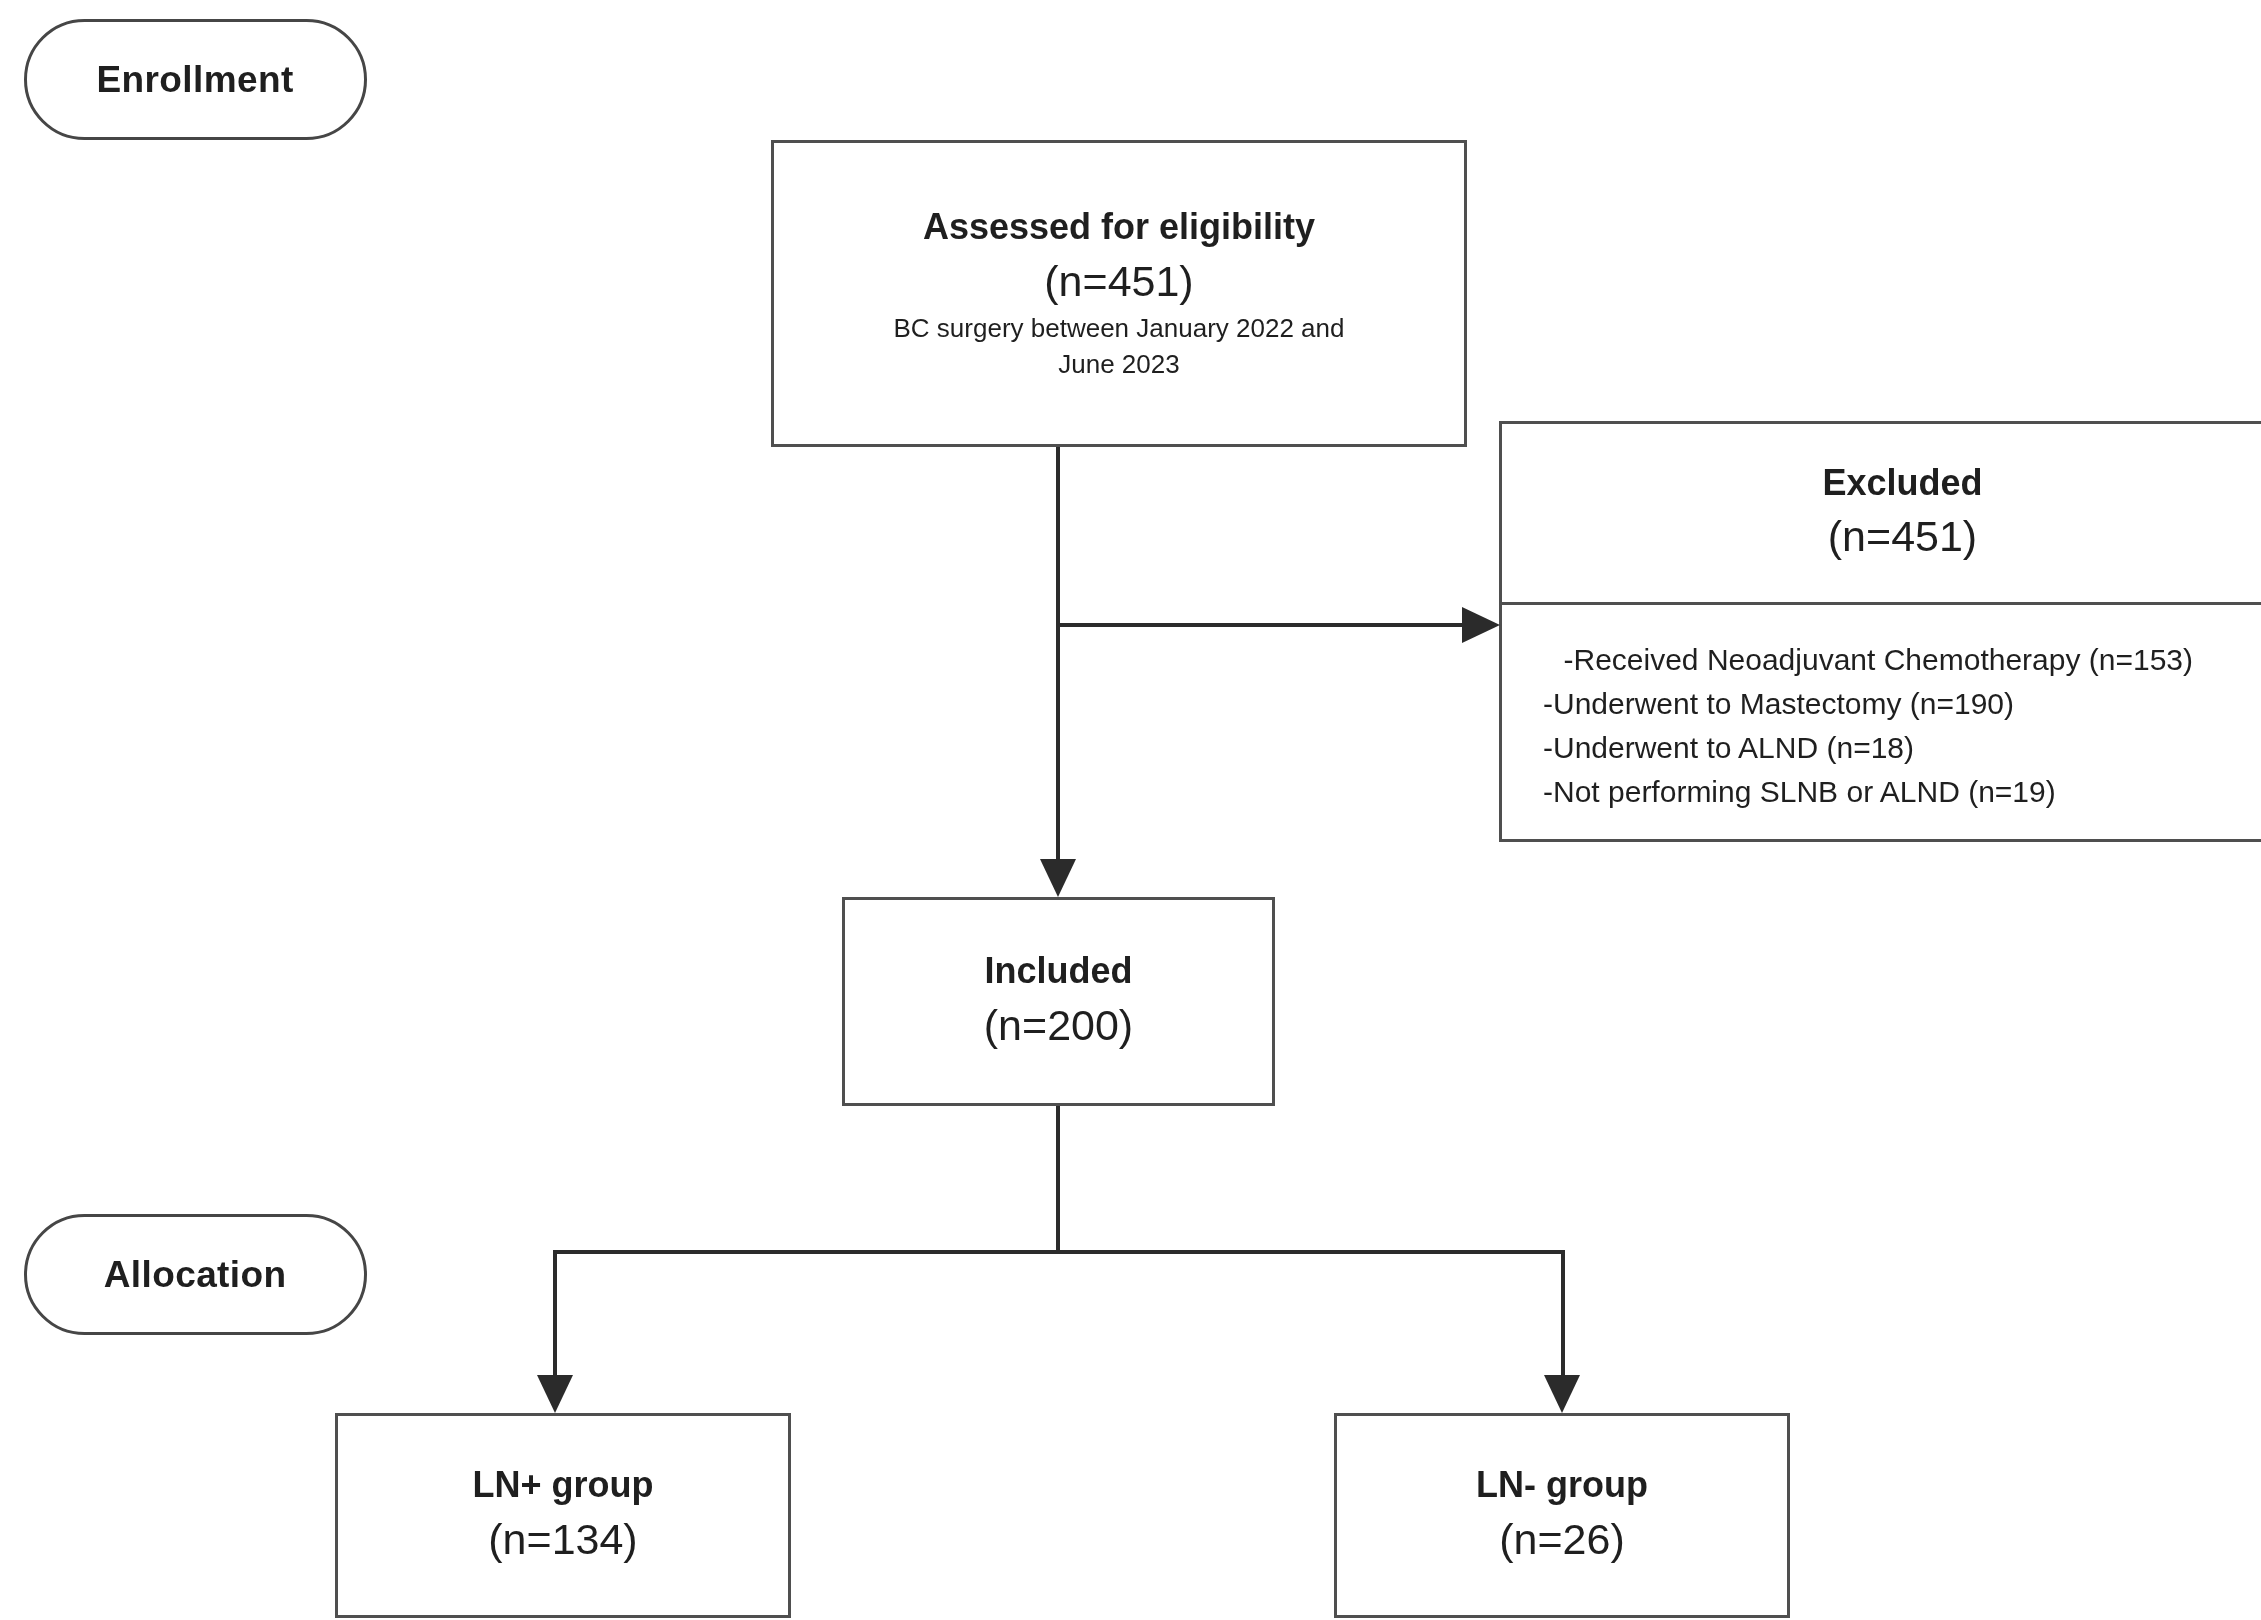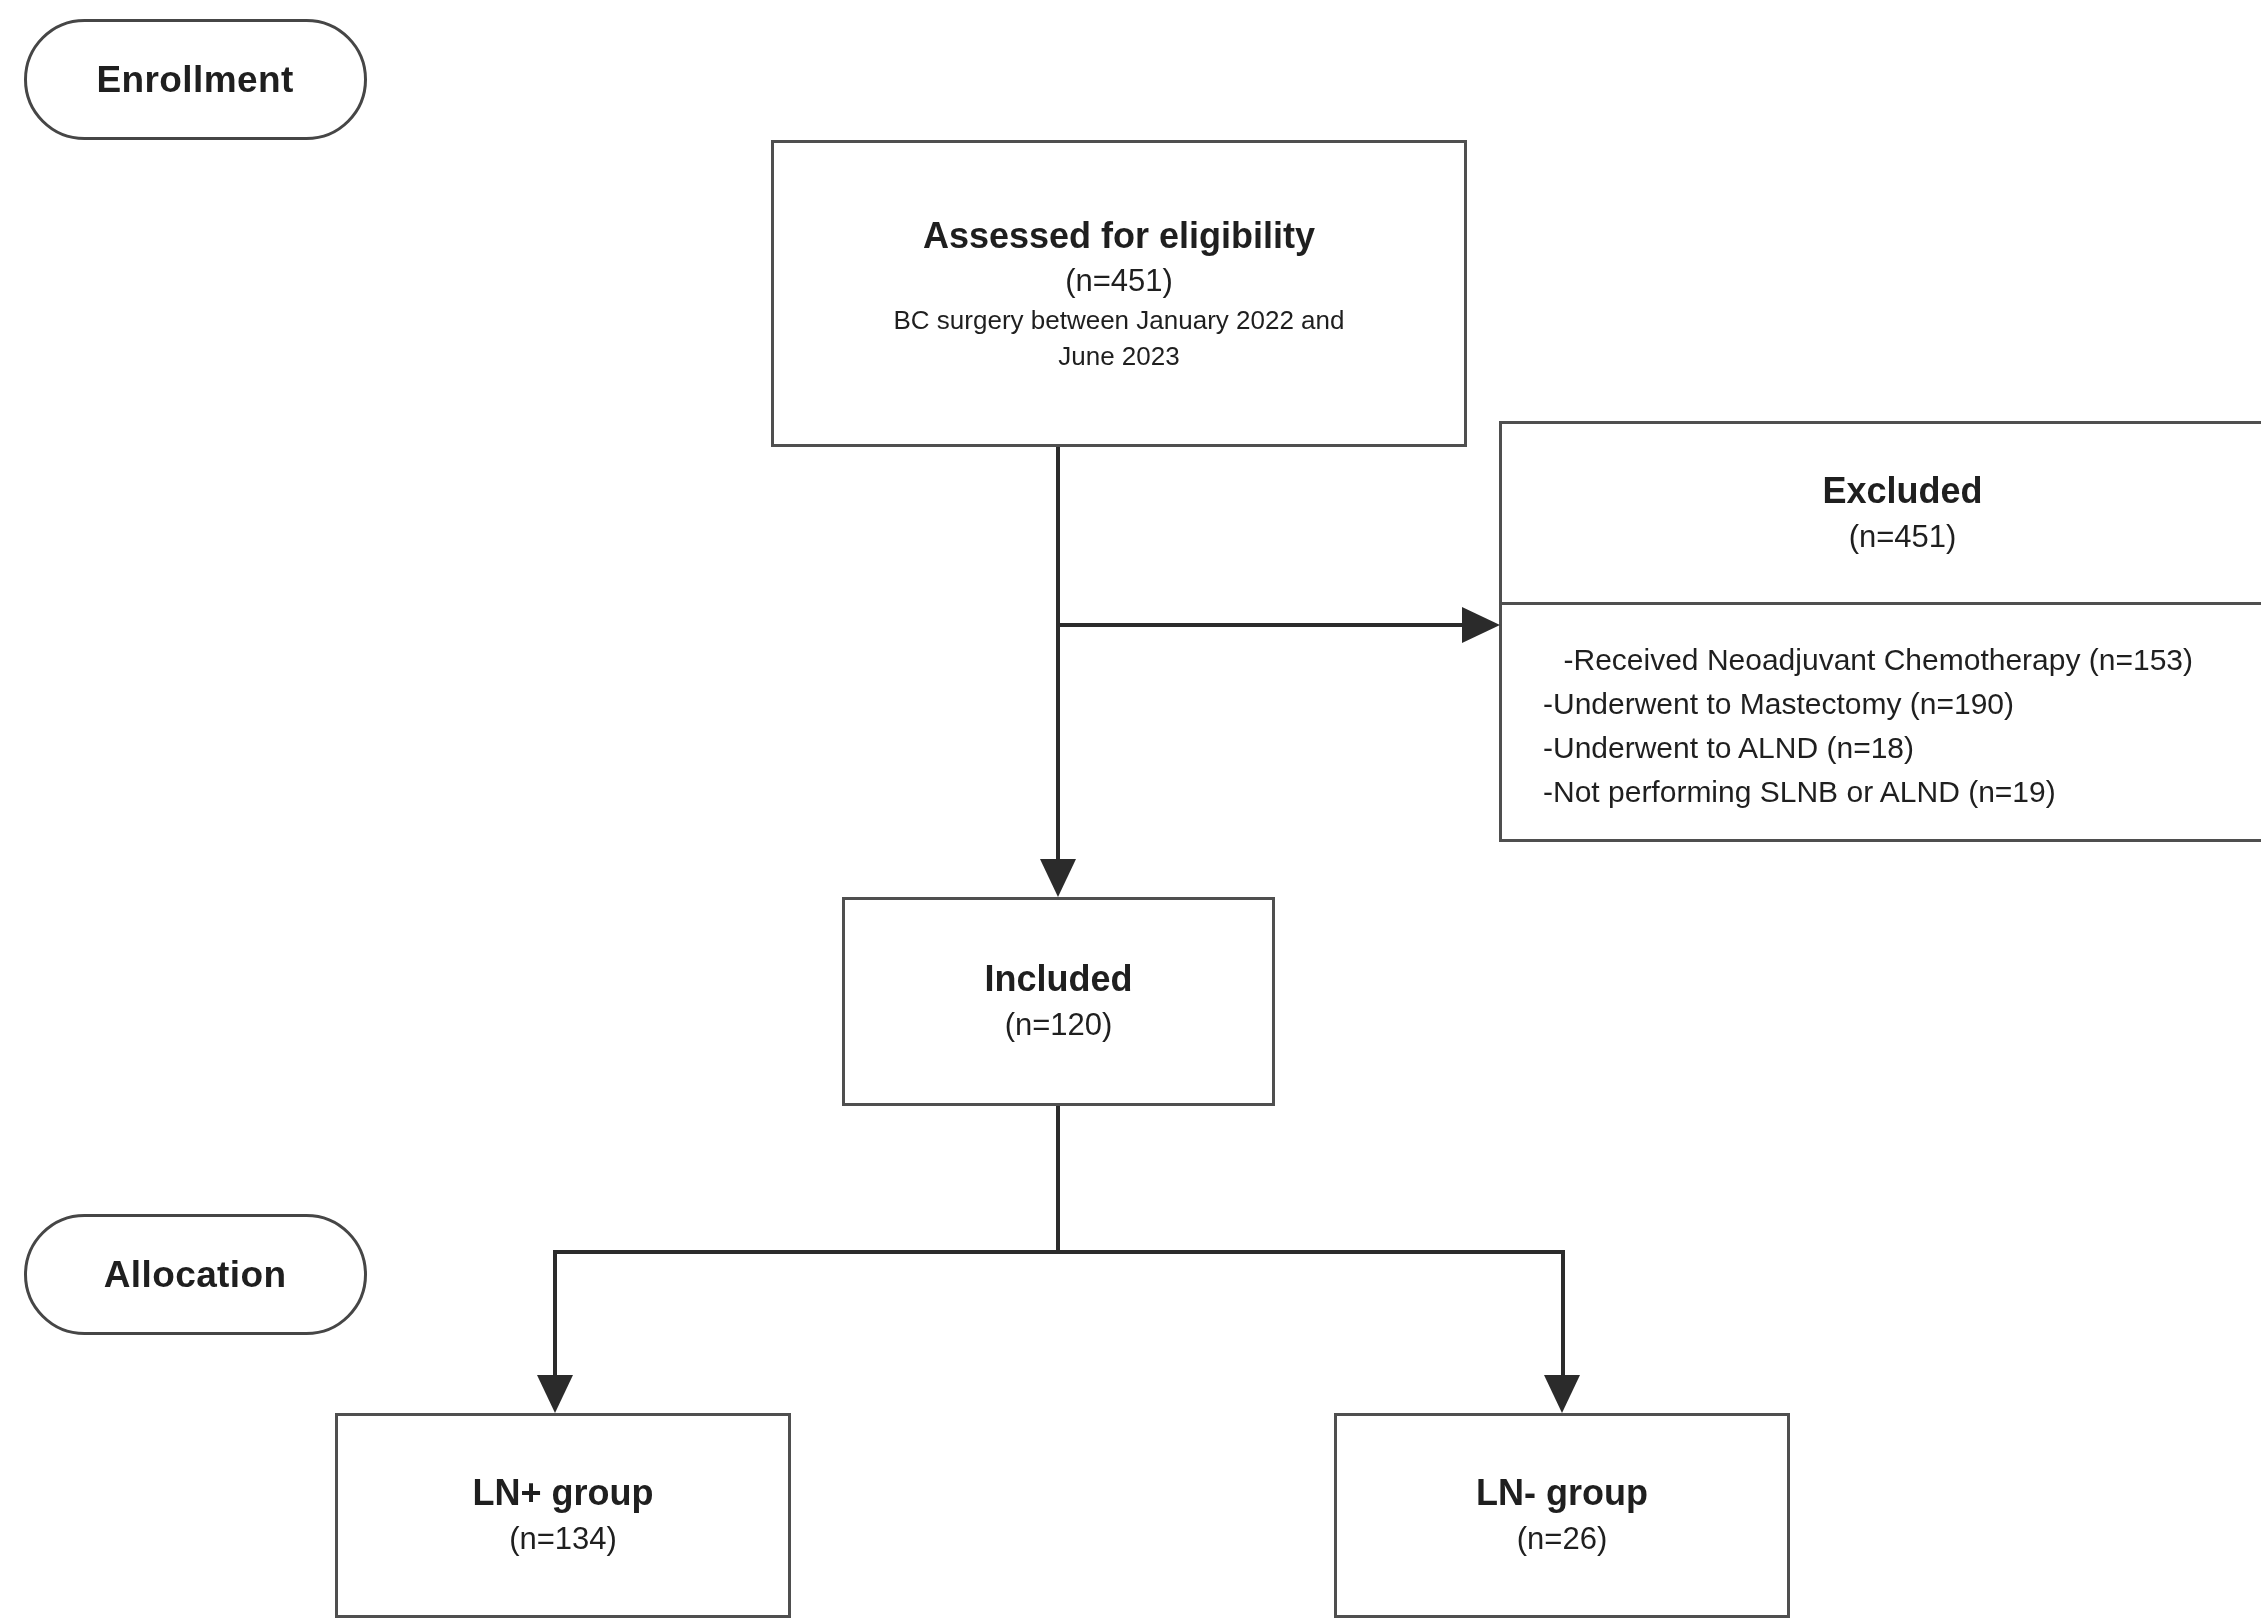--- a/index.html
+++ b/index.html
@@ -52,21 +52,21 @@
     height:181px;flex:0 0 181px;
     display:flex;flex-direction:column;align-items:center;justify-content:center;
     border-bottom:3.9px solid var(--box-border);
     text-align:center;
   }
   .excl-list{
     flex:1;
     padding:33px 19px 0 41px;
   }
   .box-title{font-size:36px;font-weight:bold;line-height:1.3;}
-  .box-n{font-size:31px;line-height:1.4;}
+  .box-n{font-size:43px;line-height:1.4;}
   .box-note{font-size:26px;line-height:1.38;}
   .reason-item{font-size:30px;line-height:1.47;white-space:nowrap;}
   .reason-item:first-child{text-indent:20.5px;}
   
   .line{position:absolute;background:var(--line);}
   .line.v{width:3.9px;}
   .line.h{height:3.9px;}
   .line-assessed-down   {left:1056px;top:447px;height:412px;}
   .line-branch-excluded {left:1058px;top:623px;width:405px;}
   .line-included-down   {left:1056px;top:1106px;height:148px;}
@@ -118,21 +118,21 @@
     <div class="excl-list">
       <div class="reason-item">-Received Neoadjuvant Chemotherapy (n=153)</div>
       <div class="reason-item">-Underwent to Mastectomy (n=190)</div>
       <div class="reason-item">-Underwent to ALND (n=18)</div>
       <div class="reason-item">-Not performing SLNB or ALND (n=19)</div>
     </div>
   </div>
 
   <div class="flow-box box-included">
     <div class="box-title">Included</div>
-    <div class="box-n">(n=120)</div>
+    <div class="box-n">(n=200)</div>
   </div>
 
   <div class="flow-box box-ln-pos">
     <div class="box-title">LN+ group</div>
     <div class="box-n">(n=134)</div>
   </div>
 
   <div class="flow-box box-ln-neg">
     <div class="box-title">LN- group</div>
     <div class="box-n">(n=26)</div>

